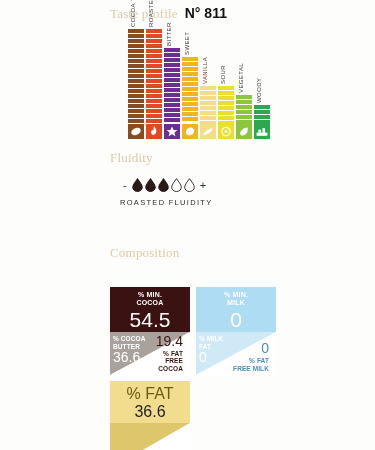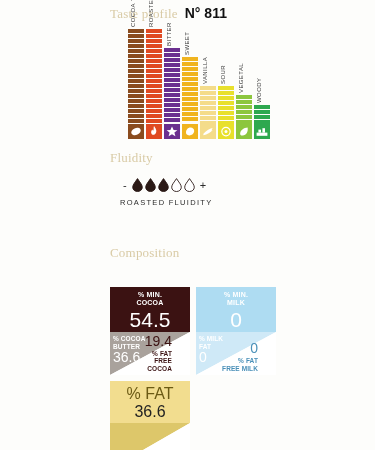--- a/index.html
+++ b/index.html
@@ -102,21 +102,21 @@
     font-size:21px;line-height:21px;margin-top:2px;font-weight:400;
   }
   .comp-bot{
     height:43px;position:relative;overflow:hidden;
   }
   .comp-bot .diag{position:absolute;inset:0;}
   .comp-bot .tl{
     position:absolute;top:3px;left:3px;text-align:left;
   }
   .comp-bot .br{
-    position:absolute;bottom:3px;right:18px;text-align:right;
+    position:absolute;bottom:3px;right:7px;text-align:right;
   }
   .lbl{font-size:6.5px;font-weight:bold;line-height:7.5px;letter-spacing:.1px;}
   .val{font-size:14px;line-height:15px;font-weight:400;}
   .fatcard{width:80px;margin-top:6px;}
   .fat-top{
     height:42px;display:flex;flex-direction:column;
     align-items:center;justify-content:flex-start;padding-top:4px;
     box-sizing:border-box;background:#f2dd8f;
   }
   .fat-bot{height:46px;position:relative;overflow:hidden;}

